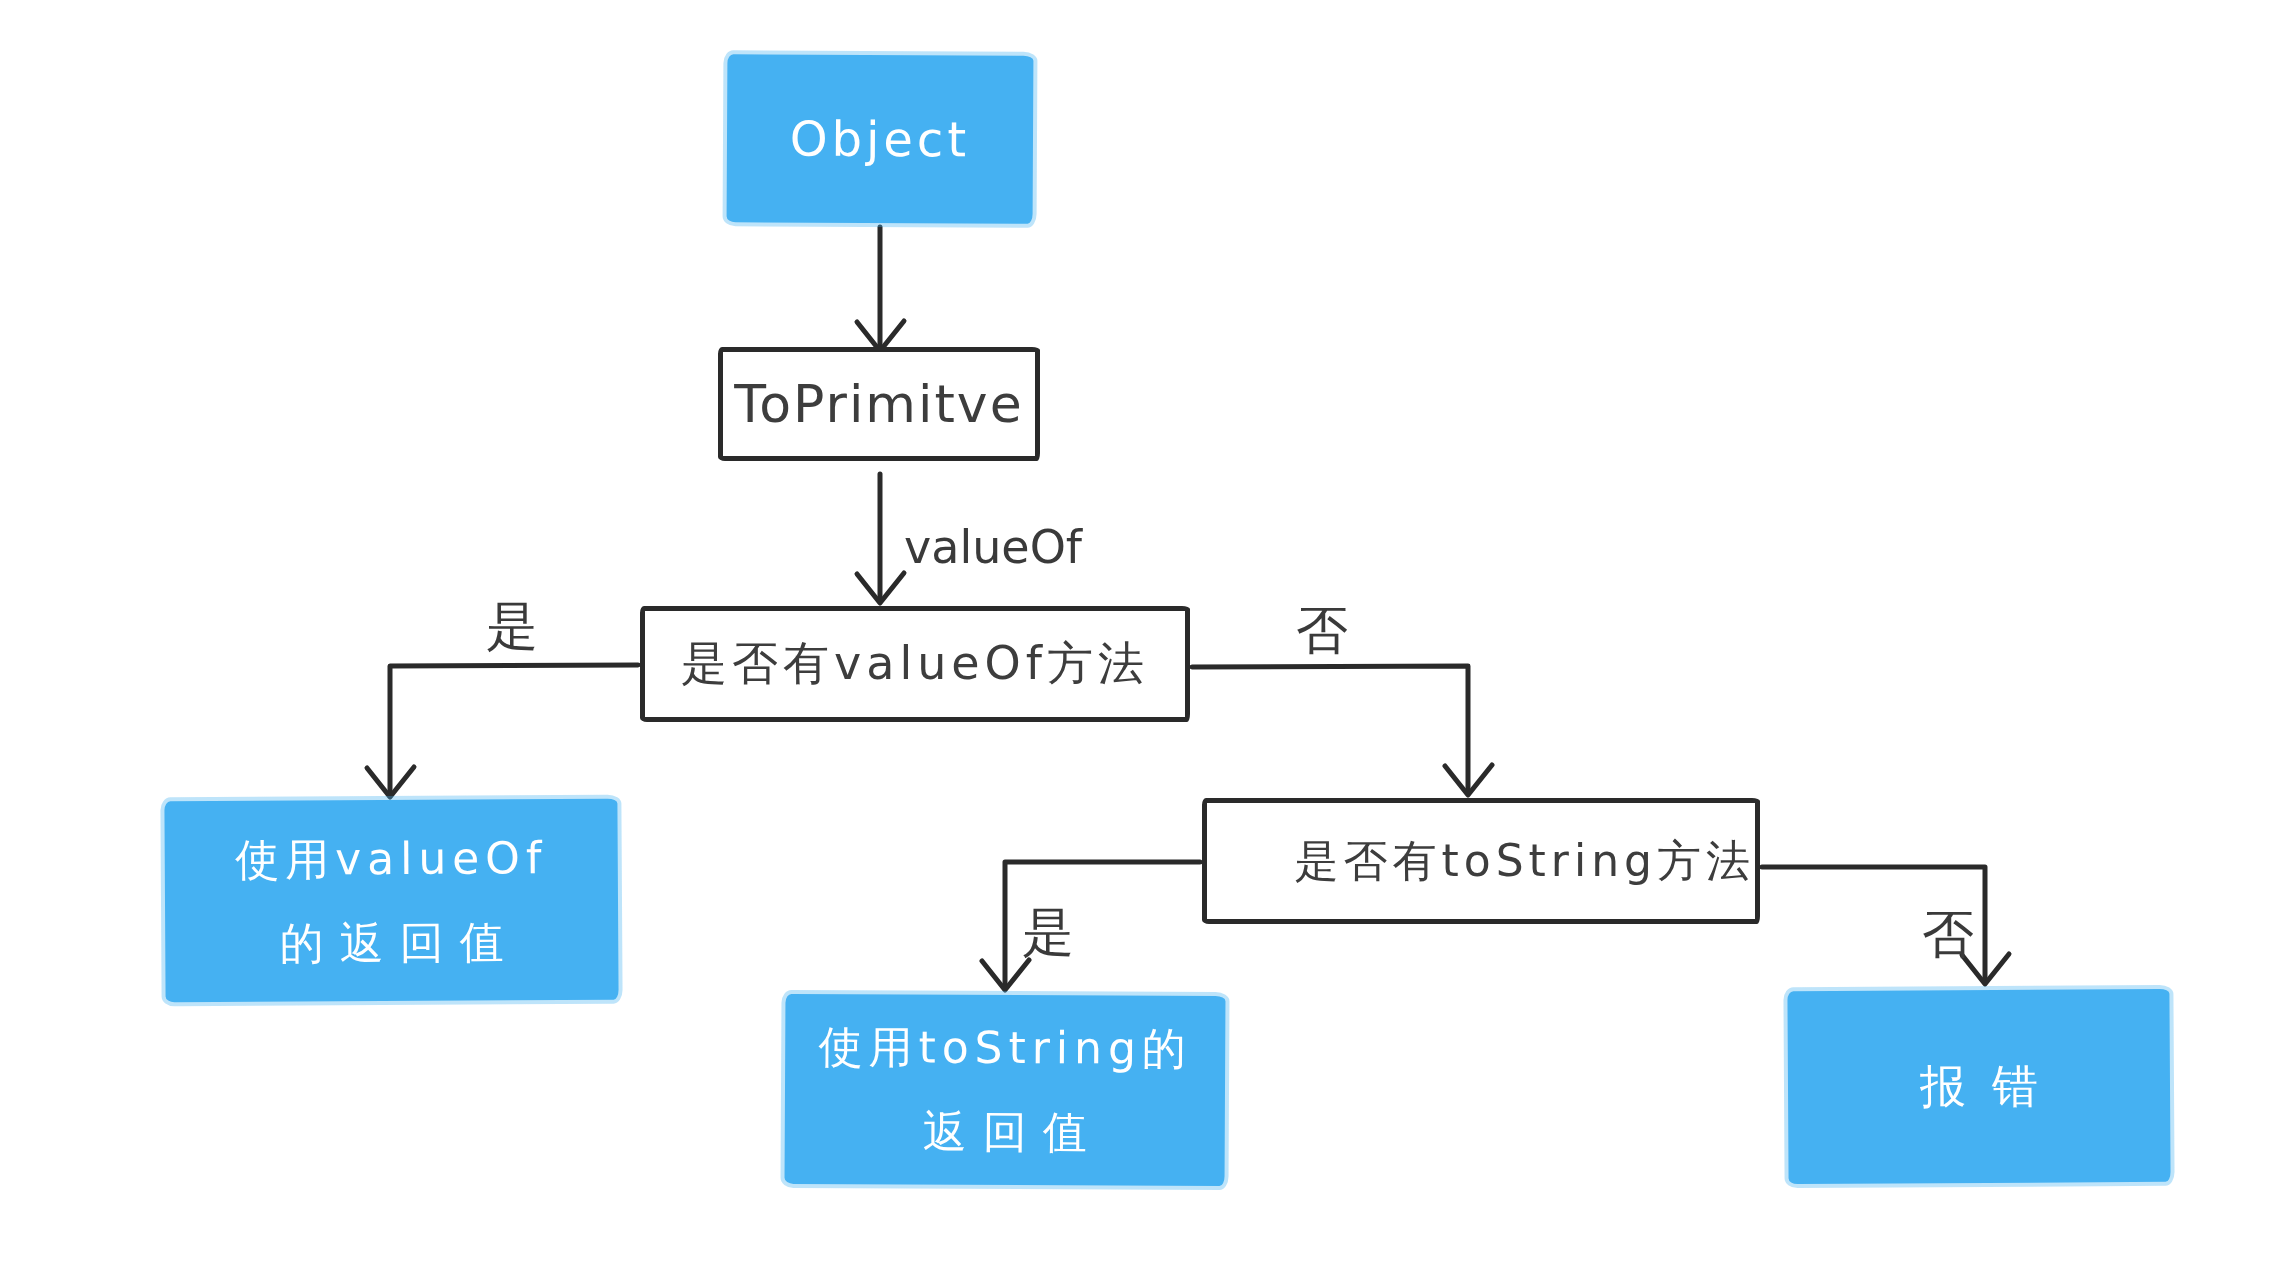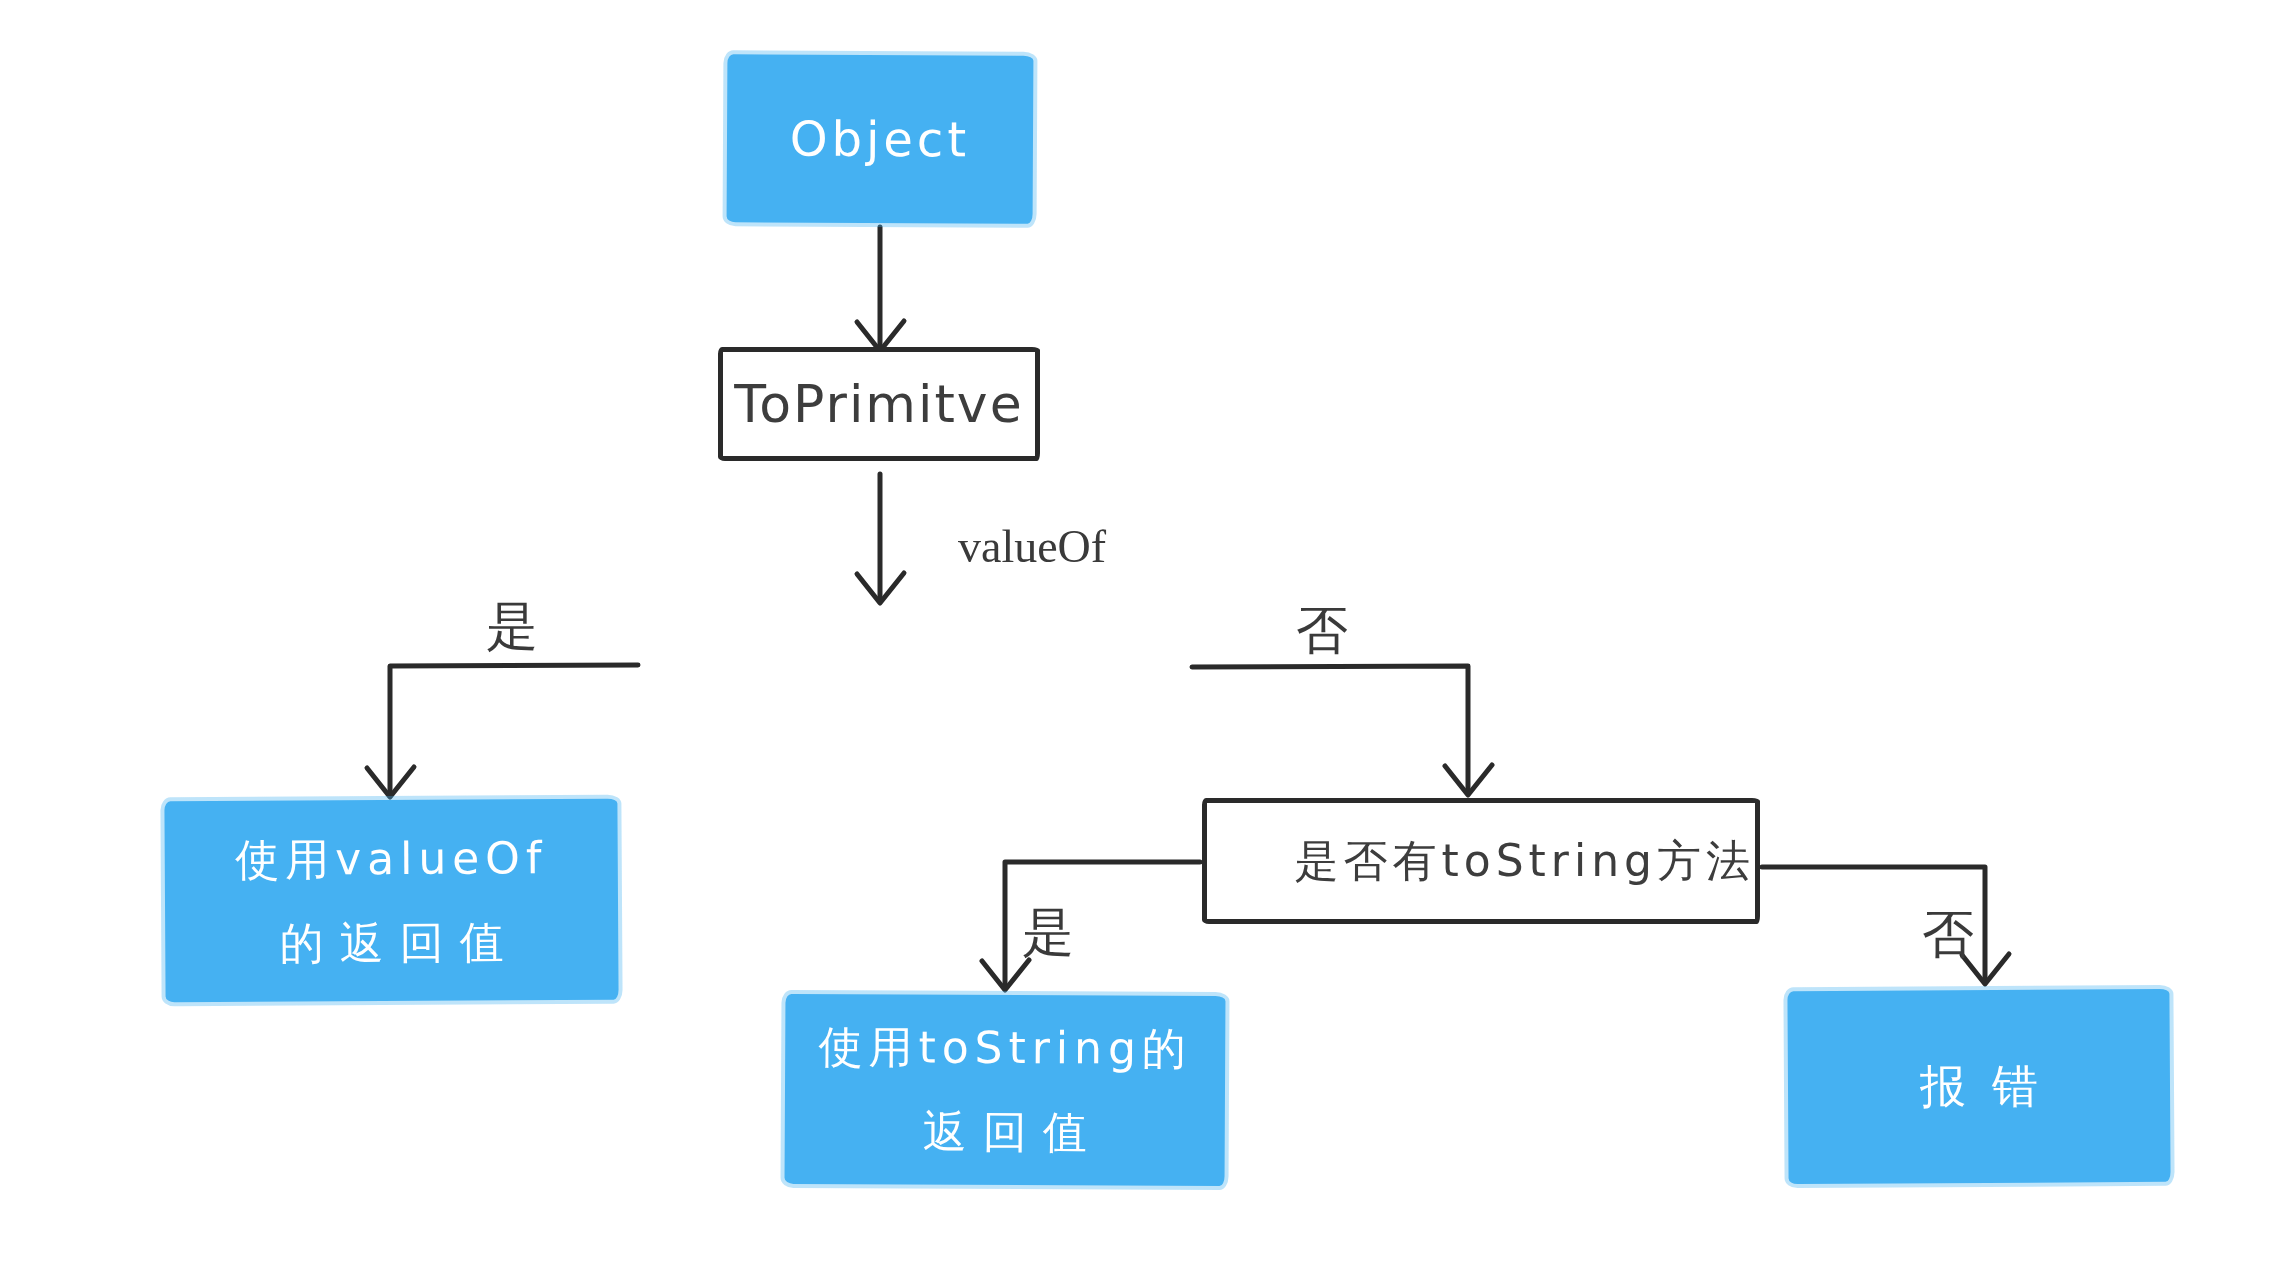--- a/index.html
+++ b/index.html
@@ -88,22 +88,25 @@
   </svg>
 
   <div class="node blue tilt-r" style="left:727px; top:55px; width:306px; height:168px;">
     <span class="obj-label">Object</span>
   </div>
 
   <div class="node white" style="left:718px; top:347px; width:322px; height:114px;">
     <span class="toprim-label">ToPrimitve</span>
   </div>
 
-  <div class="edge-label valueof-edge" style="left:958px; top:520px;font-family:Liberation Serif, serif;">valueOf</div>
+  <div class="edge-label valueof-edge" style="left:904px; top:520px;">valueOf</div>
 
+  <div class="node white" style="left:640px; top:606px; width:550px; height:116px;">
+    <span class="decision-label">是否有valueOf方法</span>
+  </div>
 
   <div class="edge-label cjk-branch" style="left:486px; top:592px;">是</div>
   <div class="edge-label cjk-branch" style="left:1296px; top:596px;">否</div>
 
   <div class="node blue tilt-l" style="left:165px; top:800px; width:453px; height:201px;">
     <span class="result-line">使用valueOf</span>
     <span class="result-line">的返回值</span>
   </div>
 
   <div class="node white" style="left:1202px; top:798px; width:558px; height:126px;align-items:flex-end;">

